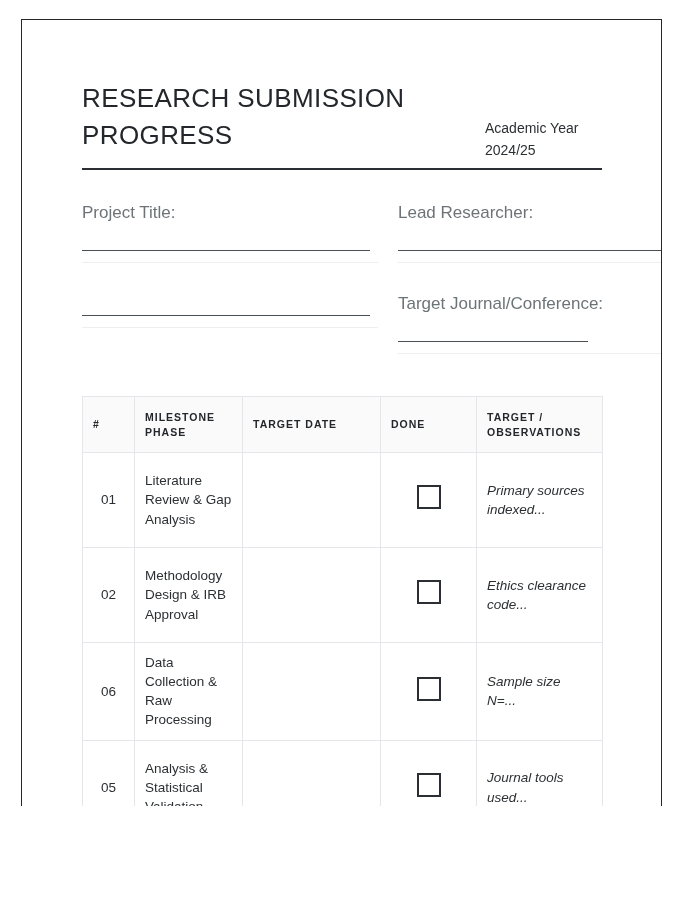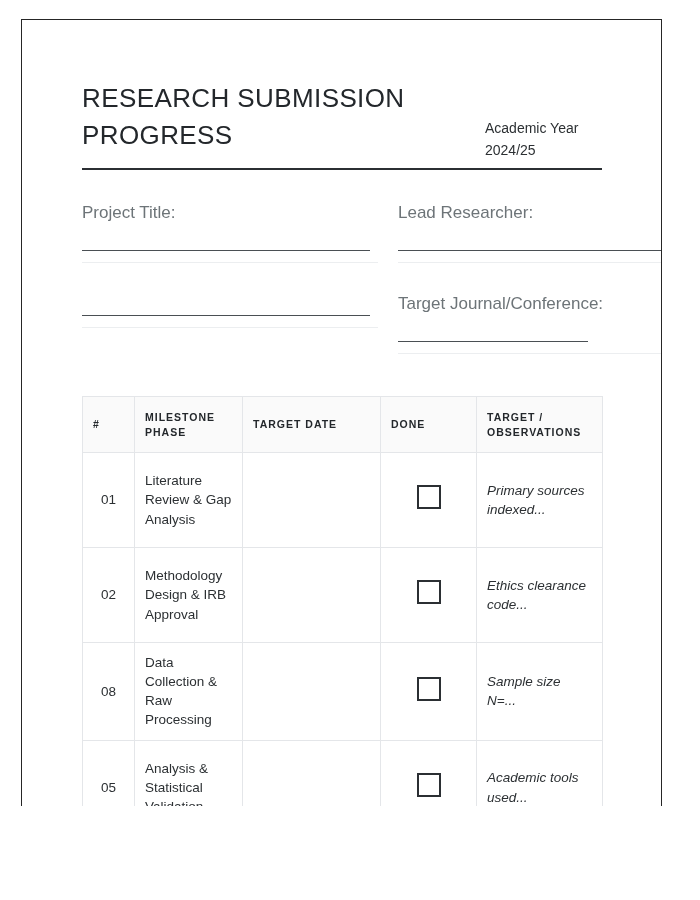--- a/index.html
+++ b/index.html
@@ -247,37 +247,37 @@
               <td class="cell-num">02</td>
               <td class="cell-phase">Methodology Design &amp; IRB Approval</td>
               <td class="cell-date"></td>
               <td class="cell-done">
                 <span class="checkbox-box"></span>
               </td>
               <td class="cell-notes">Ethics clearance code...</td>
             </tr>
 
             <tr>
-              <td class="cell-num">08</td>
+              <td class="cell-num">06</td>
               <td class="cell-phase">Data Collection &amp; Raw Processing</td>
               <td class="cell-date"></td>
               <td class="cell-done">
                 <span class="checkbox-box"></span>
               </td>
               <td class="cell-notes">Sample size N=...</td>
             </tr>
 
             <tr>
               <td class="cell-num">05</td>
               <td class="cell-phase">Analysis &amp; Statistical Validation</td>
               <td class="cell-date"></td>
               <td class="cell-done">
                 <span class="checkbox-box"></span>
               </td>
-              <td class="cell-notes">Academic tools used...</td>
+              <td class="cell-notes">Journal tools used...</td>
             </tr>
 
           </tbody>
         </table>
       </div>
 
     </div>
   </div>
 </div>
 

